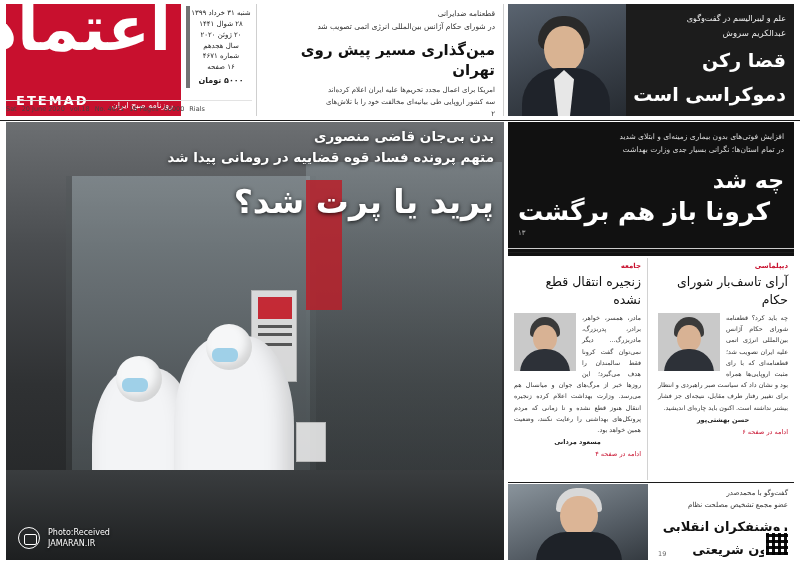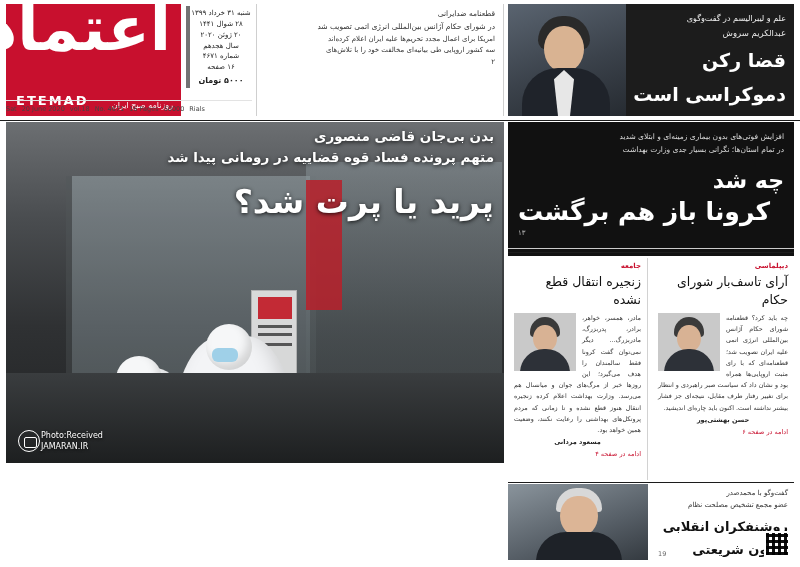--- a/index.html
+++ b/index.html
@@ -99,21 +99,21 @@
     position:absolute; left:508px; top:122px; width:286px; height:134px;
     background:#111; color:#fff; direction:rtl; padding:8px 10px 0 10px; overflow:hidden;
   }
   .corona-kicker { font-size:7.5px; line-height:1.75; color:#dcdcdc; text-align:right; }
   .corona-h1 { font-size:22px; font-weight:bold; text-align:right; margin-top:12px; }
   .corona-h2 { font-size:25px; font-weight:bold; text-align:left; margin-top:4px; letter-spacing:-0.5px; }
   .corona-page { font-size:7px; color:#bbb; text-align:left; margin-top:3px; }
 
   
   .mainphoto {
-    position:absolute; left:6px; top:122px; width:498px; height:341px; overflow:hidden;
+    position:absolute; left:6px; top:122px; width:498px; height:438px; overflow:hidden;
     background:#2b2b2b;
   }
   .mp-bg {
     position:absolute; inset:0;
     background:
       linear-gradient(180deg,#6c6f72 0%, #4a4d50 28%, #2f3133 60%, #202223 100%);
   }
   .mp-doorframe {
     position:absolute; left:60px; top:54px; width:250px; height:384px;
     background:linear-gradient(180deg,#97a3a8 0%, #7c878c 40%, #4d5457 100%);
@@ -169,21 +169,21 @@
     position:absolute; right:10px; top:4px; width:480px; direction:rtl; text-align:right;
     text-shadow:0 1px 4px rgba(0,0,0,.85);
   }
   .mp-kicker1 { color:#fff; font-size:13.5px; font-weight:bold; line-height:1.55; }
   .mp-kicker2 { color:#fff; font-size:13.5px; font-weight:bold; line-height:1.55; }
   .mp-big {
     color:#fff; font-size:33px; font-weight:bold; margin-top:14px; letter-spacing:-1px;
   }
   .photo-credit {
     position:absolute; left:12px; bottom:10px; color:#fff; font-size:8px; line-height:1.45;
-    display:flex; align-items:center; gap:1px; text-shadow:0 1px 3px rgba(0,0,0,.9);
+    display:flex; align-items:center; gap:8px; text-shadow:0 1px 3px rgba(0,0,0,.9);
   }
   .credit-logo {
     width:22px; height:22px; border-radius:50%; border:1.5px solid #fff; position:relative; flex:none;
   }
   .credit-logo::after{
     content:""; position:absolute; left:5px; top:6px; width:11px; height:9px; border:1.5px solid #fff;
     border-radius:2px;
   }
 
   
@@ -267,20 +267,21 @@
       <span>vol.18</span>
       <span>No. 4671</span>
       <span>16 Pages</span>
       <span>50000</span>
       <span>Rials</span>
     </div>
 
     <div class="mh-col-mid">
       <div class="mh-kicker">قطعنامه ضدایرانی</div>
       <div class="mh-kicker">در شورای حکام آژانس بین‌المللی انرژی اتمی تصویب شد</div>
+      <div class="mh-head">مین‌گذاری مسیر پیش روی تهران</div>
       <div class="mh-body">امریکا برای اعمال مجدد تحریم‌ها علیه ایران اعلام کرده‌اند</div>
       <div class="mh-body">سه کشور اروپایی طی بیانیه‌ای مخالفت خود را با تلاش‌های</div>
       <div class="mh-body">۲</div>
     </div>
 
     <div class="mh-col-right">
       <div class="portrait-a">
         <div class="hair"></div>
         <div class="face"></div>
         <div class="body"></div>

